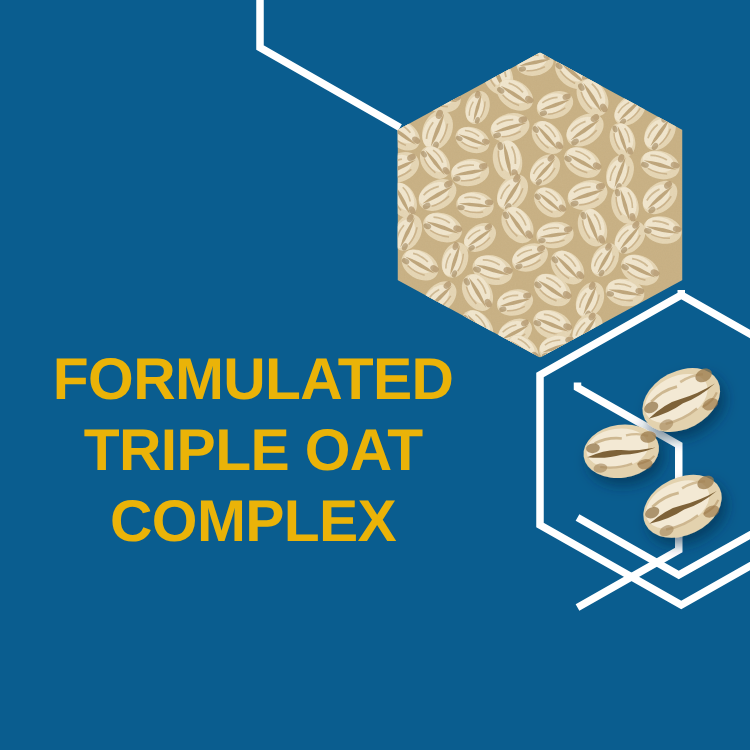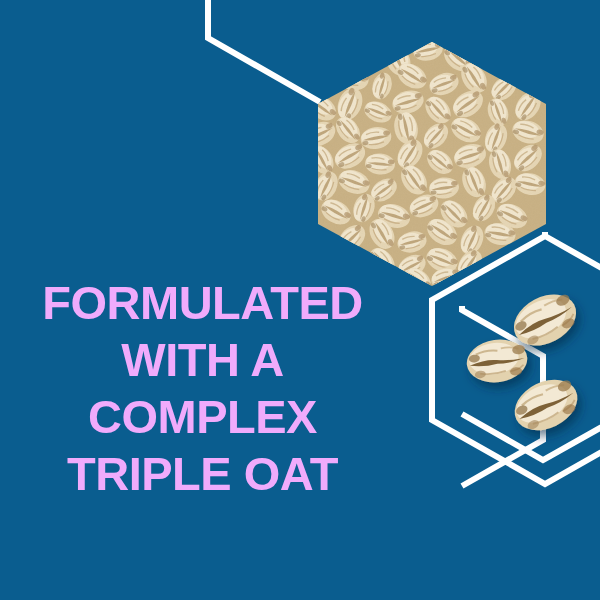--- a/index.html
+++ b/index.html
@@ -189,20 +189,19 @@
   </svg>
 
   <svg id="flake-layer" viewBox="0 0 600 600" width="600" height="600" aria-hidden="true">
     <g filter="url(#flakeShadow)">
       <use href="#bigFlake" transform="translate(545,320) rotate(-28)"></use>
       <use href="#bigFlake" transform="translate(497,361) rotate(-8) scale(0.92)"></use>
       <use href="#bigFlake" transform="translate(546,405) rotate(-26)"></use>
     </g>
   </svg>
 
-  <div id="headline" style="color: #f0abfc; text-align: center;">
+  <div id="headline" style="color: #eab308; text-align: center;">
     <span class="hl-line">FORMULATED</span>
-    <span class="hl-line">WITH A</span>
+    <span class="hl-line">TRIPLE OAT</span>
     <span class="hl-line">COMPLEX</span>
-    <span class="hl-line">TRIPLE OAT</span>
   </div>
 
 </div>
 
 </body></html>

